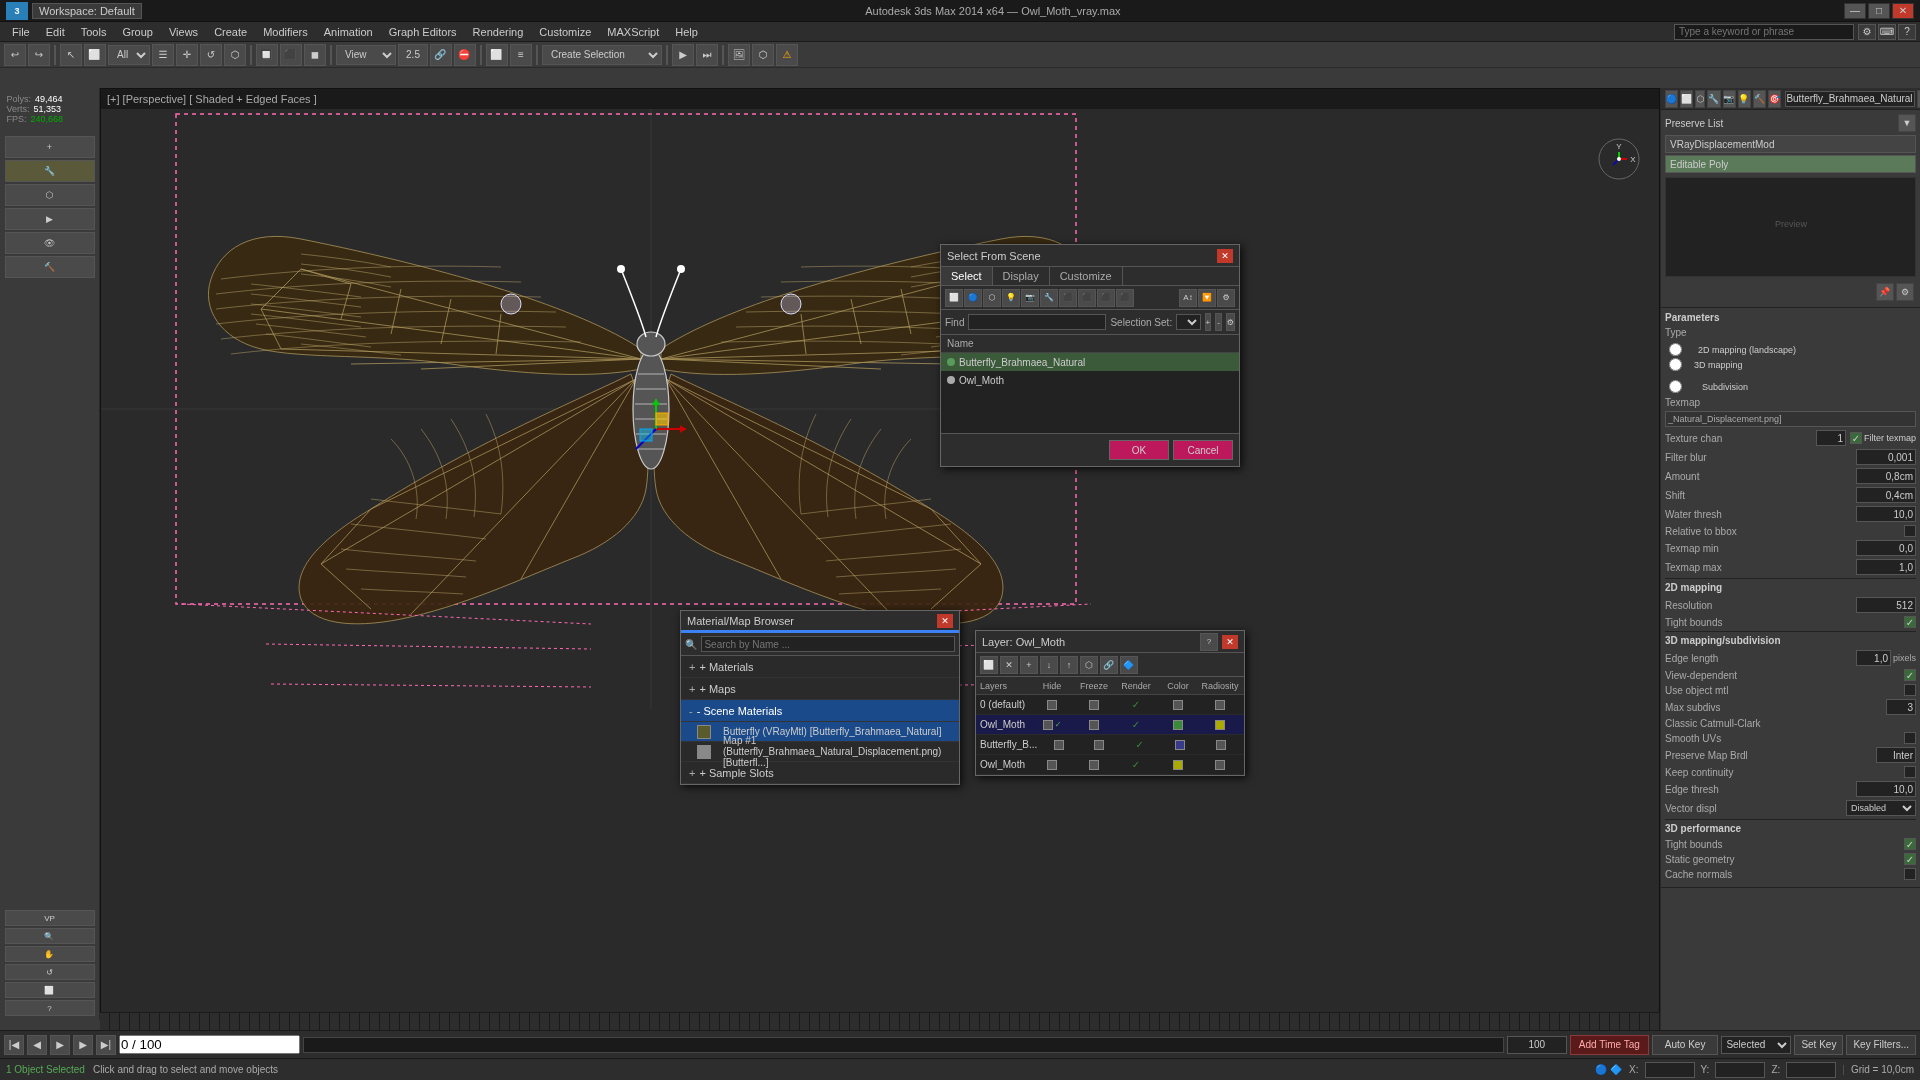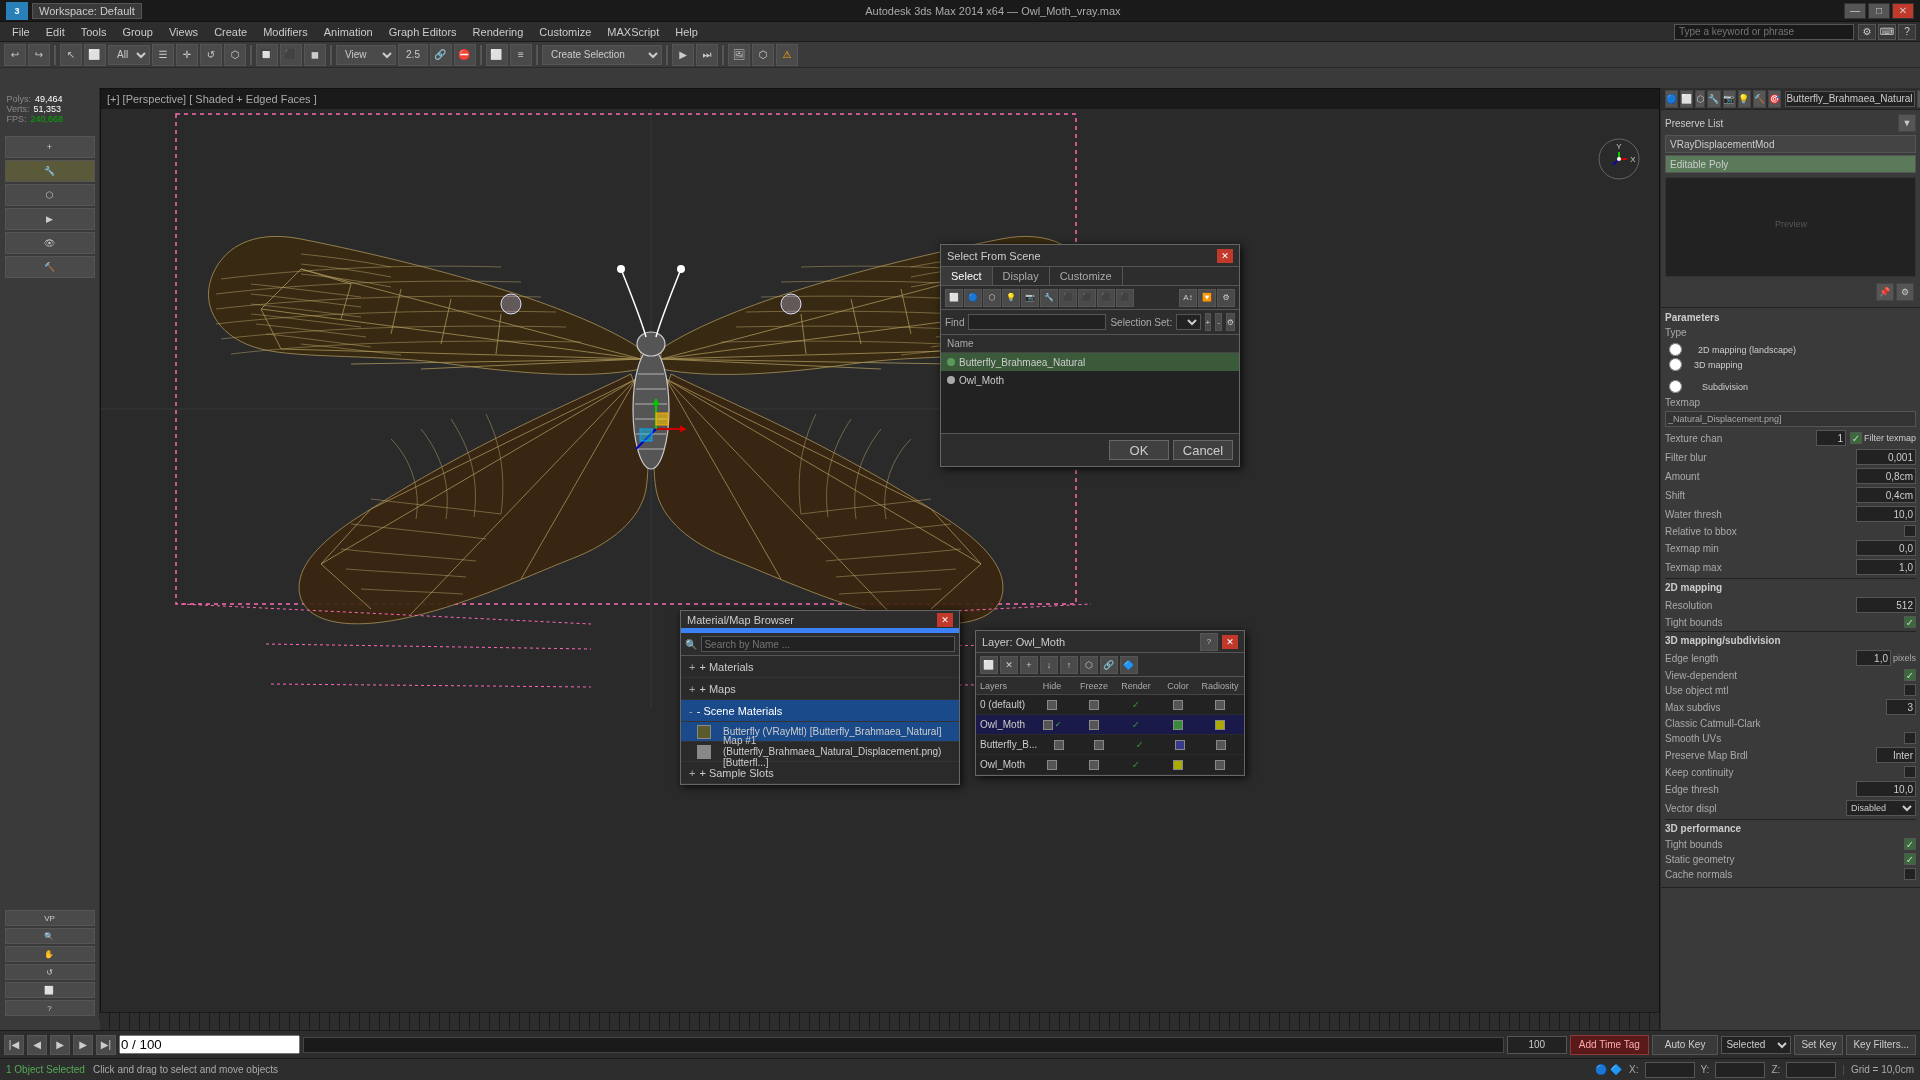--- a/index.html
+++ b/index.html
@@ -452,24 +452,24 @@
       display: flex;
       justify-content: flex-end;
       gap: 4px;
       padding: 6px;
       background: #2d2d2d;
       border-top: 1px solid #555;
     }
     .dlg-btn {
       width: 60px;
       height: 20px;
-      background: #404040;
+      background: #be185d;
       border: 1px solid #666;
       color: #ccc;
-      font-size: 13px;
+      font-size: 10px;
       cursor: pointer;
       display: flex; align-items: center; justify-content: center;
     }
 
     
     #material-browser {
       position: absolute;
       top: 610px;
       left: 680px;
       width: 280px;
@@ -480,21 +480,21 @@
     }
     #material-browser-title {
       height: 22px;
       background: #2d2d2d;
       display: flex;
       align-items: center;
       justify-content: space-between;
       padding: 0 6px;
       font-size: 11px;
       color: #ccc;
-      border-bottom: 5px solid #3b82f6;
+      border-bottom: 3px solid #3b82f6;
     }
     #mb-search-row {
       padding: 3px 4px;
       background: #2d2d2d;
       border-bottom: 1px solid #555;
       display: flex;
       align-items: center;
       gap: 4px;
     }
     .mb-search-icon { color: #aaa; font-size: 10px; }

